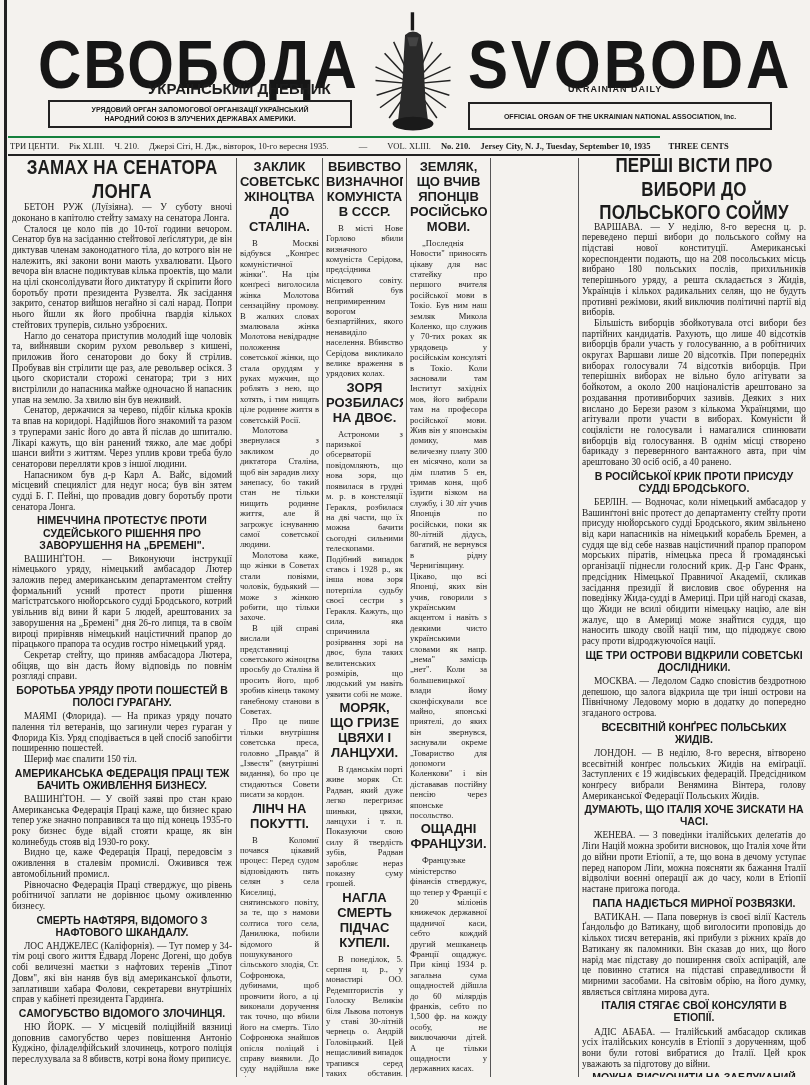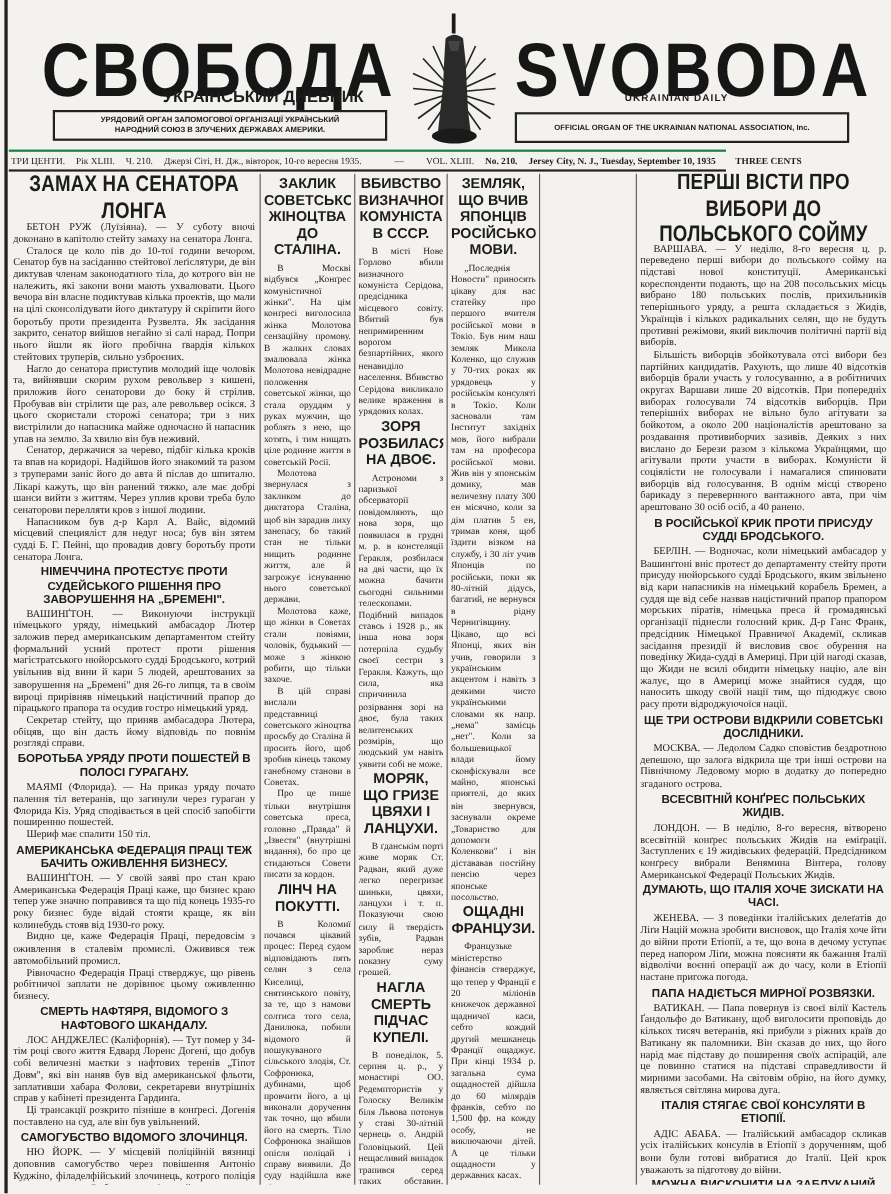--- a/index.html
+++ b/index.html
@@ -127,32 +127,31 @@
       </article>
       <article>
         <h2 class="head med">АМЕРИКАНСЬКА ФЕДЕРАЦІЯ ПРАЦІ ТЕЖ БАЧИТЬ ОЖИВЛЕННЯ БИЗНЕСУ.</h2>
         <p>ВАШИНҐТОН. — У своїй заяві про стан краю Американська Федерація Праці каже, що бизнес краю тепер уже значно поправився та що під конець 1935-го року бизнес буде відай стояти краще, як він колинебудь стояв від 1930-го року.</p>
         <p>Видно це, каже Федерація Праці, передовсім з оживлення в сталевім промислі. Оживився теж автомобільний промисл.</p>
         <p>Рівночасно Федерація Праці стверджує, що рівень робітничої заплати не дорівнює цьому оживленню бизнесу.</p>
       </article>
       <article>
         <h2 class="head med">СМЕРТЬ НАФТЯРЯ, ВІДОМОГО З НАФТОВОГО ШКАНДАЛУ.</h2>
         <p>ЛОС АНДЖЕЛЕС (Каліфорнія). — Тут помер у 34-тім році свого життя Едвард Лоренс Догені, що добув собі величезні маєтки з нафтових теренів „Тіпот Довм", які він наняв був від американської фльоти, заплативши хабара Фолови, секретареви внутрішніх справ у кабінеті президента Гардинґа.</p>
-        <p>Ці трансакції розкрито пізніше в конґресі. Догенія поставлено на суд, але він був увільнений.</p>
       </article>
       <article>
         <h2 class="head med">САМОГУБСТВО ВІДОМОГО ЗЛОЧИНЦЯ.</h2>
         <p>НЮ ЙОРК. — У місцевій поліційній вязниці доповнив самогубство через повішення Антоніо Куджіно, філаделфійський злочинець, котрого поліція переслухувала за 8 вбивств, котрі вона йому приписує.</p>
       </article>
     </section>
   <section class="col" style="left: 240px; width: 79px; font-size: 8.6px; line-height: 10.4px;">
       <article>
         <h2 class="head sm">ЗАКЛИК СОВЕТСЬКОГО ЖІНОЦТВА ДО СТАЛІНА.</h2>
         <p>В Москві відбувся „Конґрес комуністичної жінки". На цім конґресі виголосила жінка Молотова сензаційну промову. В жалких словах змалювала жінка Молотова невідрадне положення советської жінки, що стала оруддям у руках мужчин, що роблять з нею, що хотять, і тим нищать ціле родинне життя в советській Росії.</p>
-        <p>Молотова звернулася з закликом до диктатора Сталіна, щоб він зарадив лиху занепасу, бо такий стан не тільки нищить родинне життя, але й загрожує існуванню нього советської держави.</p>
+        <p>Молотова звернулася з закликом до диктатора Сталіна, щоб він зарадив лиху занепасу, бо такий стан не тільки нищить родинне життя, але й загрожує існуванню самої советської людини.</p>
         <p>Молотова каже, що жінки в Советах стали повіями, чоловік, будьякий — може з жінкою робити, що тільки захоче.</p>
         <p>В цій справі вислали представниці советського жіноцтва просьбу до Сталіна й просить його, щоб зробив кінець такому ганебному станови в Советах.</p>
         <p>Про це пише тільки внутрішня советська преса, головно „Правда" й „Ізвестя" (внутрішні видання), бо про це стидаються Совети писати за кордон.</p>
       </article>
       <article>
         <h2 class="head sm">ЛІНЧ НА ПОКУТТІ.</h2>
         <p>В Коломиї почався цікавий процес: Перед судом відповідають пять селян з села Киселиці, снятинського повіту, за те, що з намови солтиса того села, Данилюка, побили відомого й пошукуваного сільського злодія, Ст. Софронюка, дубинами, щоб провчити його, а ці виконали доручення так точно, що вбили його на смерть. Тіло Софронюка знайшов опісля поліцай і справу виявили. До суду надійшла вже підчас розправи петиція від цілого села, щоб підсудних звільнити, бо це поважні й чесні громадяни, а Софронюк був пострахом села.</p>
       </article>
     </section>
   <section class="col" style="left: 326px; width: 77px; font-size: 8.6px; line-height: 10.4px;">

